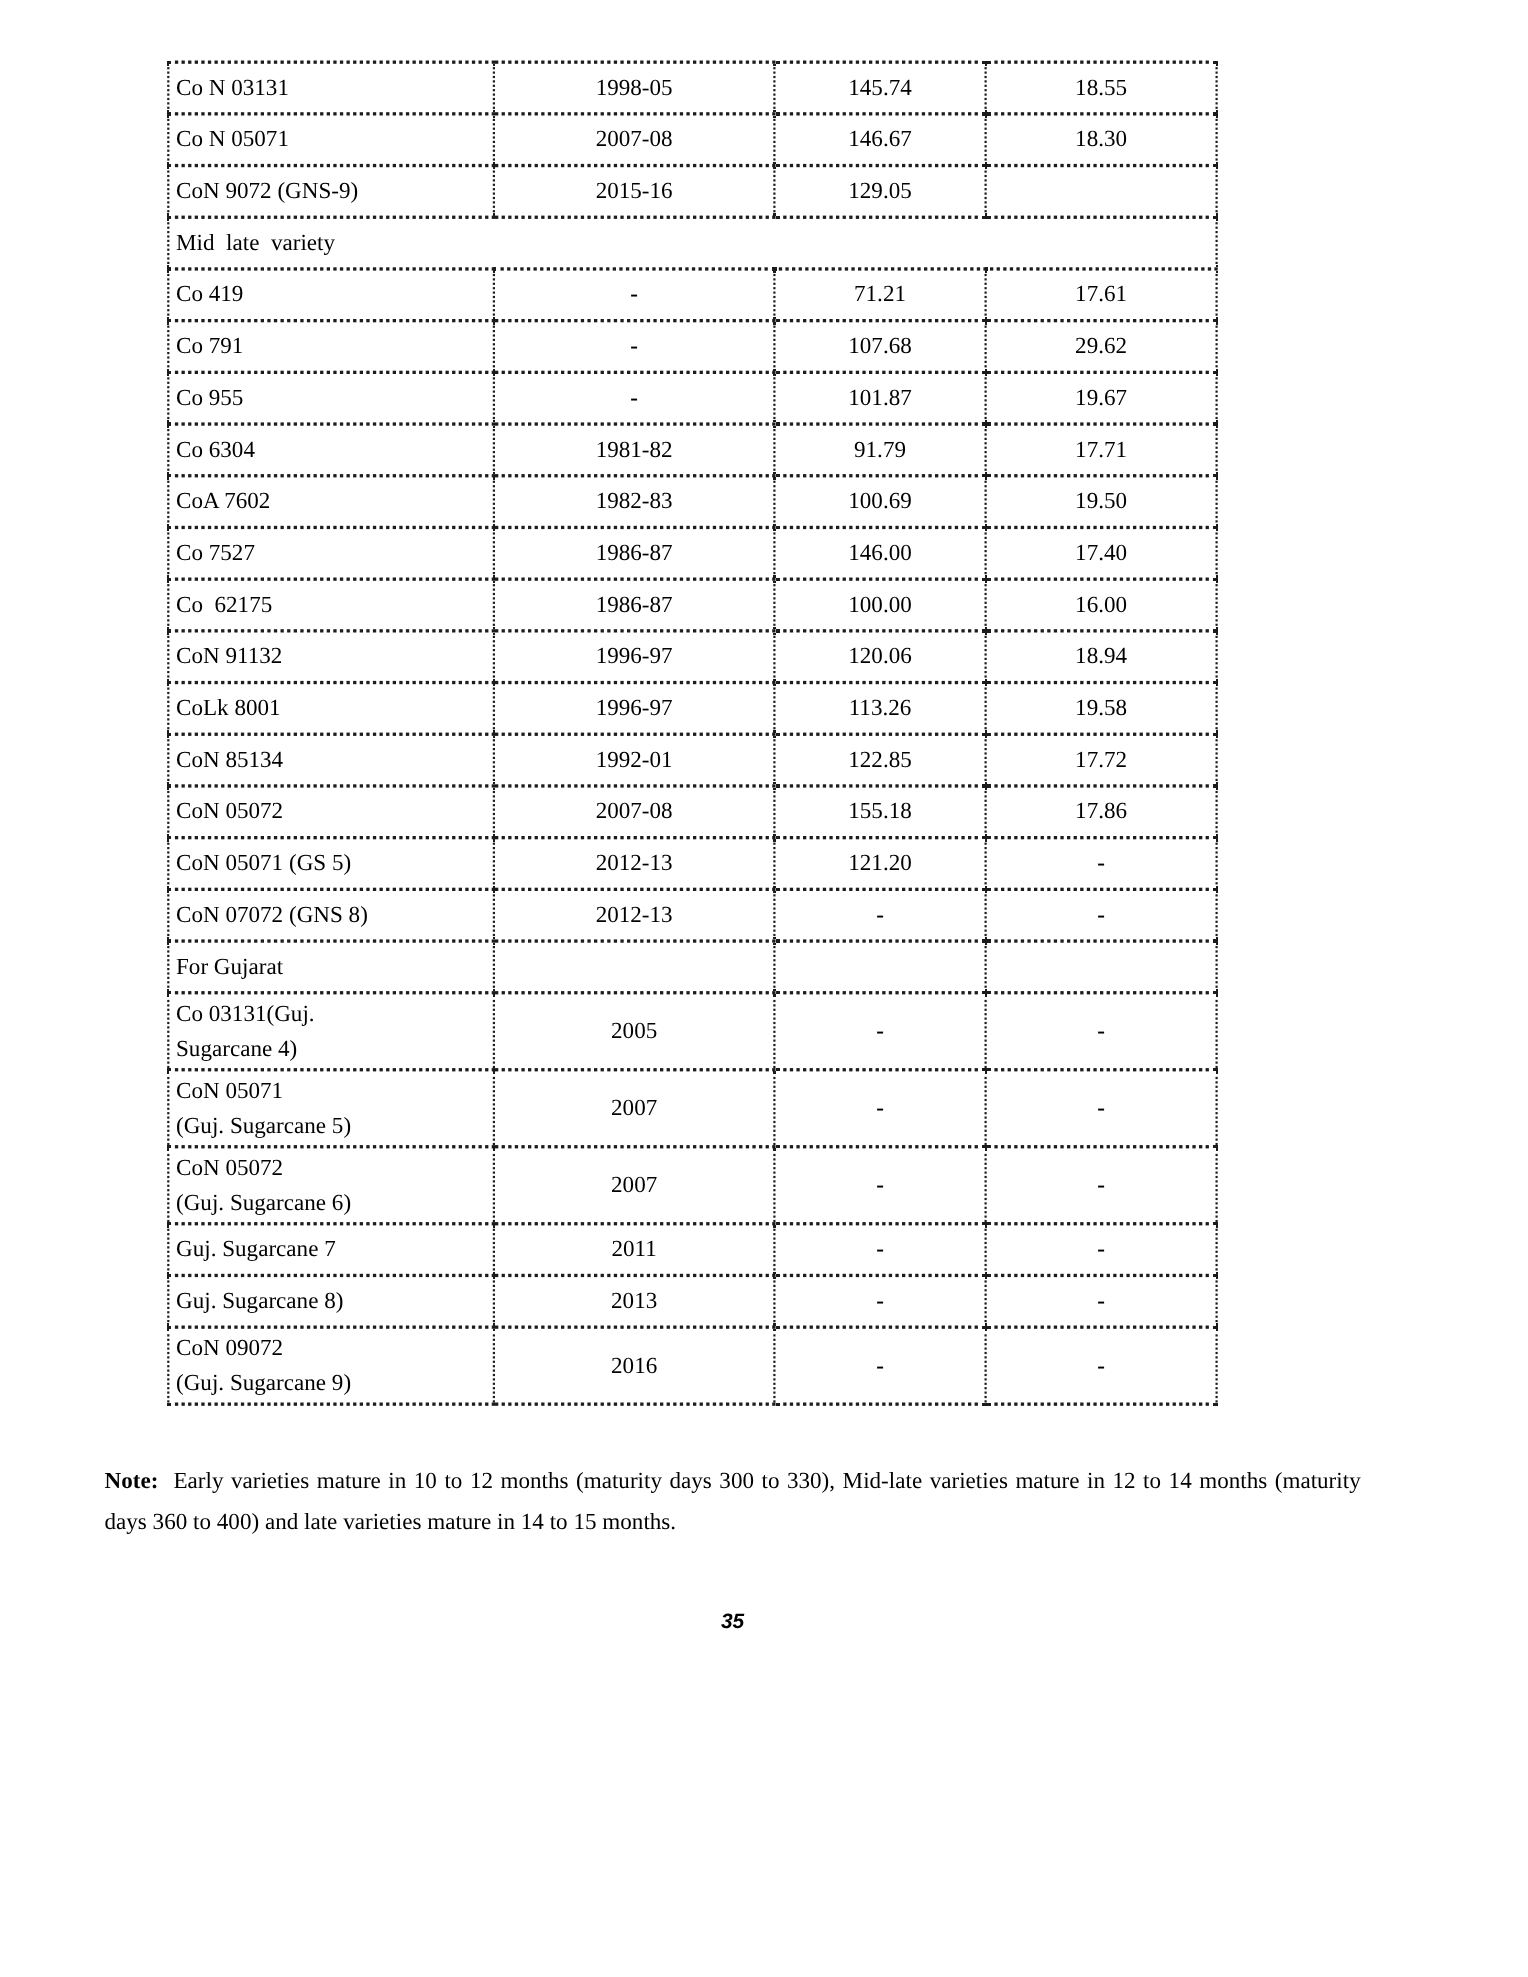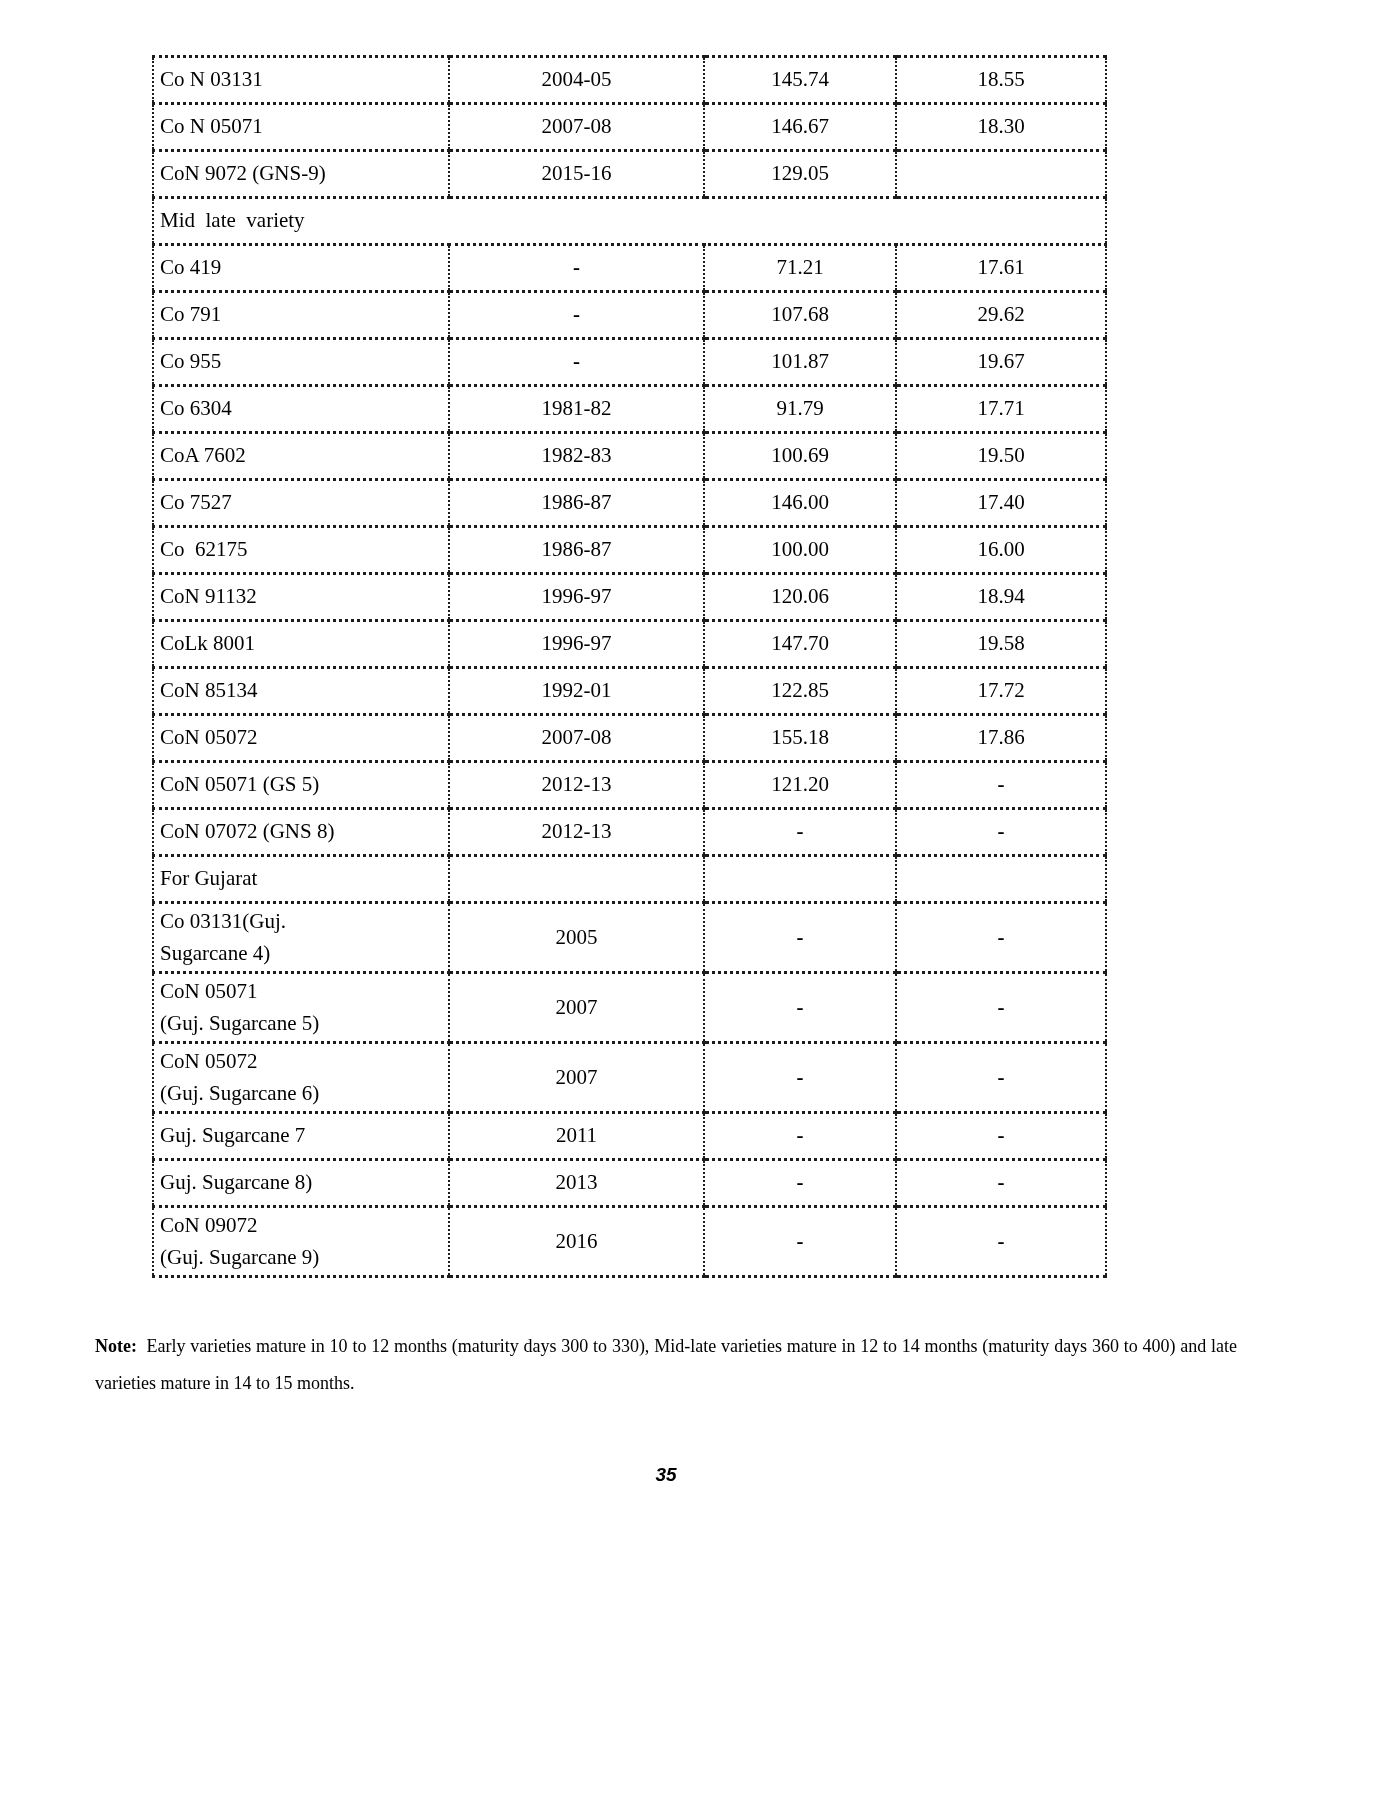--- a/index.html
+++ b/index.html
@@ -41,21 +41,21 @@
     font-weight: normal;
     white-space: pre-wrap;
   }
   td.center {
     text-align: center;
   }
   td .dash { font-weight: bold; }
   .note {
     margin: 50px 152px 0 95px;
     width: 1142px;
-    font-size: 18px;
+    font-size: 21px;
     line-height: 37px;
     text-align: justify;
   }
   .note .note-label { font-weight: bold; }
   .page-number {
     margin-top: 62px;
     margin-left: 95px;
     width: 1142px;
     text-align: center;
     font-family: "Liberation Sans", sans-serif;
@@ -72,21 +72,21 @@
   <table class="variety-table">
     <colgroup>
       <col style="width:296px">
       <col style="width:255px">
       <col style="width:192px">
       <col style="width:210px">
     </colgroup>
     <tbody id="table-body">
         <tr>
           <td class="label">Co N 03131</td>
-          <td class="center">2004-05</td>
+          <td class="center">1998-05</td>
           <td class="center">145.74</td>
           <td class="center">18.55</td>
         </tr>
         <tr>
           <td class="label">Co N 05071</td>
           <td class="center">2007-08</td>
           <td class="center">146.67</td>
           <td class="center">18.30</td>
         </tr>
         <tr>
@@ -142,21 +142,21 @@
         </tr>
         <tr>
           <td class="label">CoN 91132</td>
           <td class="center">1996-97</td>
           <td class="center">120.06</td>
           <td class="center">18.94</td>
         </tr>
         <tr>
           <td class="label">CoLk 8001</td>
           <td class="center">1996-97</td>
-          <td class="center">147.70</td>
+          <td class="center">113.26</td>
           <td class="center">19.58</td>
         </tr>
         <tr>
           <td class="label">CoN 85134</td>
           <td class="center">1992-01</td>
           <td class="center">122.85</td>
           <td class="center">17.72</td>
         </tr>
         <tr>
           <td class="label">CoN 05072</td>

